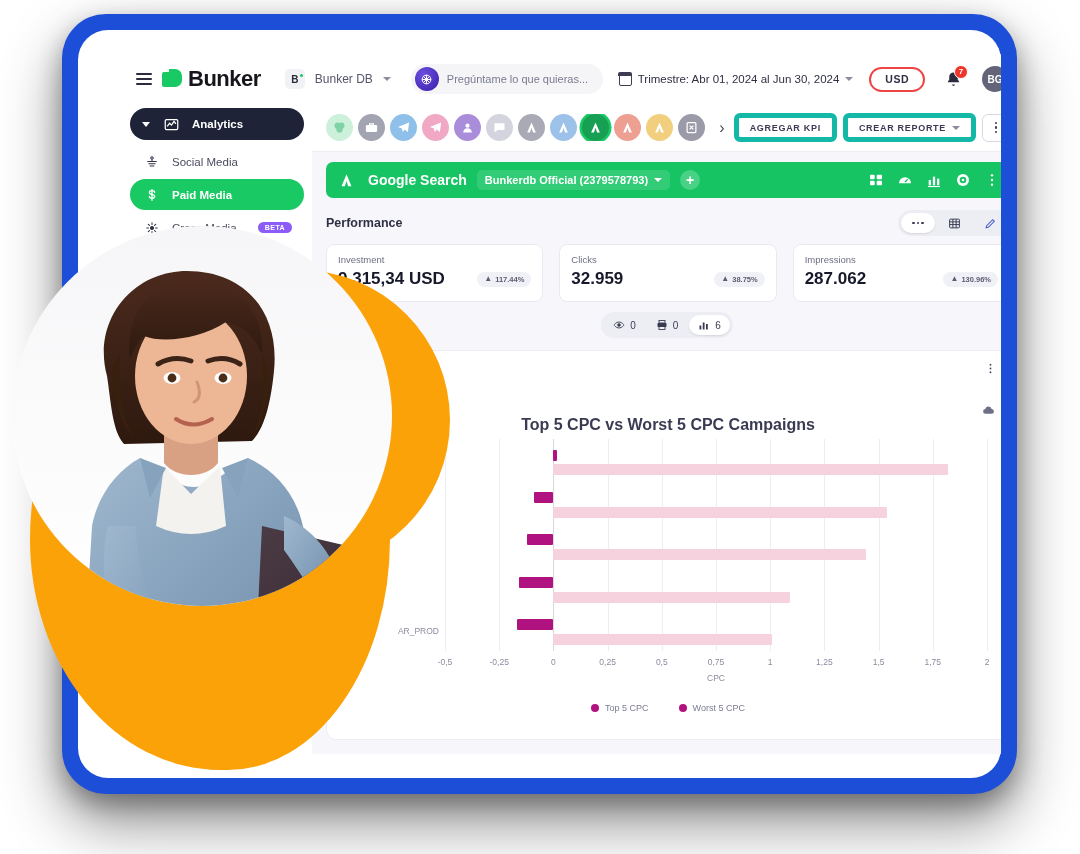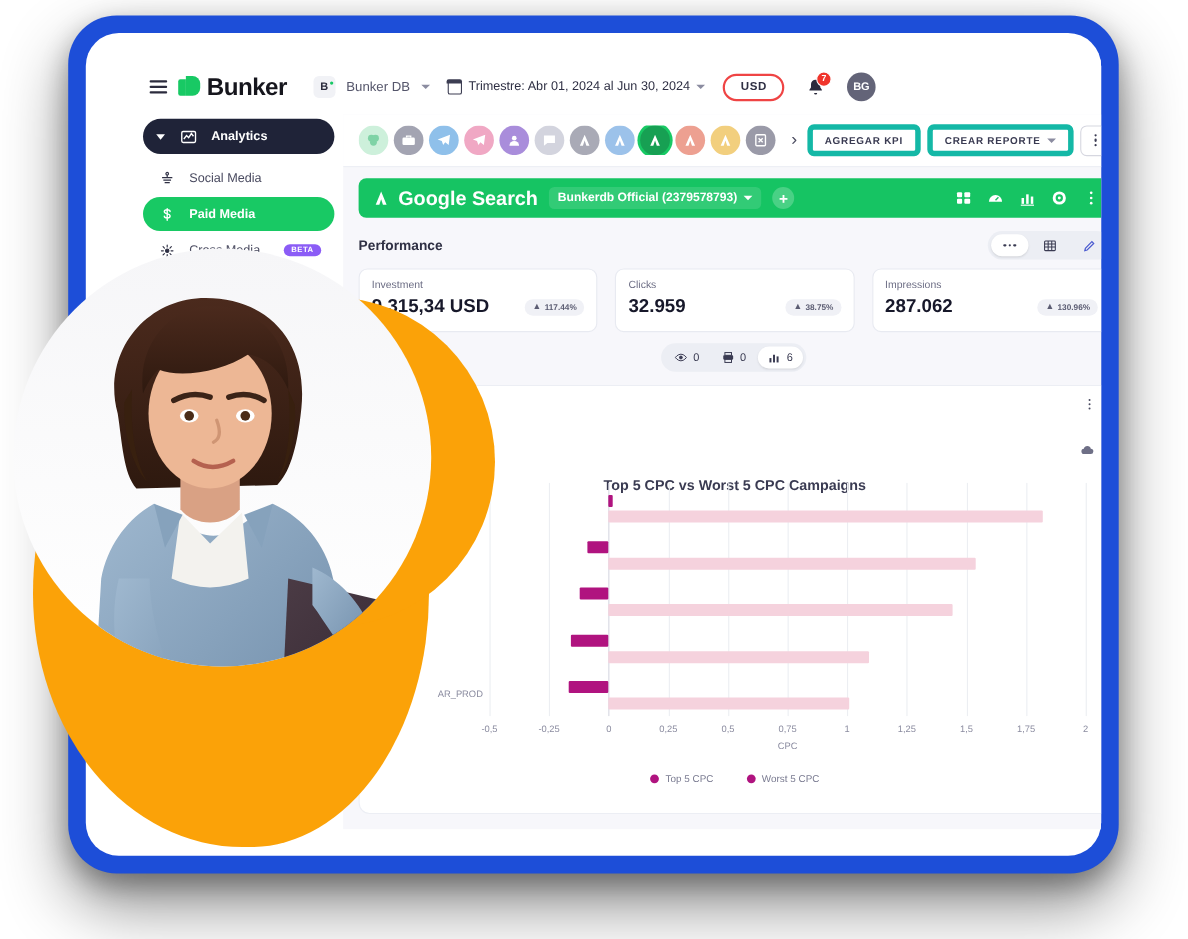--- a/index.html
+++ b/index.html
@@ -154,21 +154,21 @@
     display:flex;align-items:center;justify-content:center; flex:0 0 auto;
   }
   .kdots { display:flex;flex-direction:column;gap:2px;}
   .kdots i { width:2.5px;height:2.5px;border-radius:50%;background:#3a3b52;display:block;}
 
   
   .src-bar {
     margin: 10px 12px 0 14px; height:36px; background:#16c463; border-radius:7px;
     display:flex; align-items:center; padding: 0 10px 0 12px; gap:10px;
   }
-  .src-title { display:flex;align-items:center;gap:7px; color:#fff; font-size:18px; font-weight:800;}
+  .src-title { display:flex;align-items:center;gap:13px; color:#fff; font-size:14px; font-weight:800;}
   .src-acct {
     display:flex;align-items:center;gap:6px; color:#fff; font-size:11px; font-weight:600;
     background:rgba(255,255,255,0.12); border-radius:5px; padding:4px 8px;
   }
   .src-caret { width:0;height:0;border-left:4px solid transparent;border-right:4px solid transparent;border-top:4px solid #fff;}
   .src-plus {
     width:20px;height:20px;border-radius:50%;background:rgba(255,255,255,0.22);
     color:#fff;display:flex;align-items:center;justify-content:center;font-size:14px;line-height:1;font-weight:700;
   }
   .src-tools { margin-left:auto; display:flex; align-items:center; gap:13px; color:#fff;}
@@ -203,21 +203,21 @@
   .counter-pill { height:26px; background:#eceef4; border-radius:14px; display:flex;align-items:center; padding:3px; gap:2px;}
   .cpi { height:20px; border-radius:11px; display:flex;align-items:center; gap:5px; padding: 0 9px; font-size:10px; color:#3a3b52;}
   .cpi.on { background:#fff; box-shadow:0 1px 2px rgba(0,0,0,.1);}
 
   
   .chart-card {
     margin: 12px 12px 0 14px; background:#fff; border:1px solid #eceef4;
     border-radius:10px; height: 390px; position:relative; padding: 10px 12px;
   }
   .chart-kebab { position:absolute; right:12px; top:10px;}
-  .chart-title { font-size:13px; font-weight:700; color:#3a3b52; text-align:center; margin-top:72px;}
+  .chart-title { font-size:16px; font-weight:700; color:#3a3b52; text-align:center; margin-top:55px;}
   .dl-ico { position:absolute; right:14px; top:52px; color:#6e6f86;}
 
   .plot { position:absolute; left:0; right:0; top:88px; height:212px;}
   .plot-inner { position:absolute; left:118px; right:22px; top:0; bottom:0;}
   .gridline { position:absolute; top:0; bottom:0; width:1px; background:#eceef2;}
   .gridline.zero { background:#d6d8e1;}
   .bar { position:absolute; height:11px; border-radius:1px;}
   .bar.top { background:#b0137f;}
   .bar.worst { background:#f5d2dd;}
   .ycat { position:absolute; font-size:8.5px; color:#8b8ca0; right:calc(100% + 6px); white-space:nowrap;}
@@ -271,20 +271,29 @@
             <span class="brand-text">Bunker</span>
           </div>
 
           <div class="db-chip">
             <span>B</span>
               <span class="dot"></span>
           </div>
           <span class="db-name">Bunker DB</span>
           <span class="caret"></span>
 
+          <div class="ask-box">
+            <span class="ai-badge">
+              <svg viewBox="0 0 24 24" fill="none" stroke="#fff" stroke-width="1.6">
+                <circle cx="12" cy="12" r="7"></circle>
+                  <path d="M12 5v14M5 12h14M7 7l10 10M17 7L7 17"></path>
+              </svg>
+            </span>
+            <span class="ask-ph">Pregúntame lo que quieras...</span>
+          </div>
 
           <div class="date-pick">
             <span class="cal-ico"></span>
             <span class="date-txt">Trimestre: Abr 01, 2024 al Jun 30, 2024</span>
             <span class="caret"></span>
           </div>
 
           <div class="usd-pill">
             <span>USD</span>
           </div>

